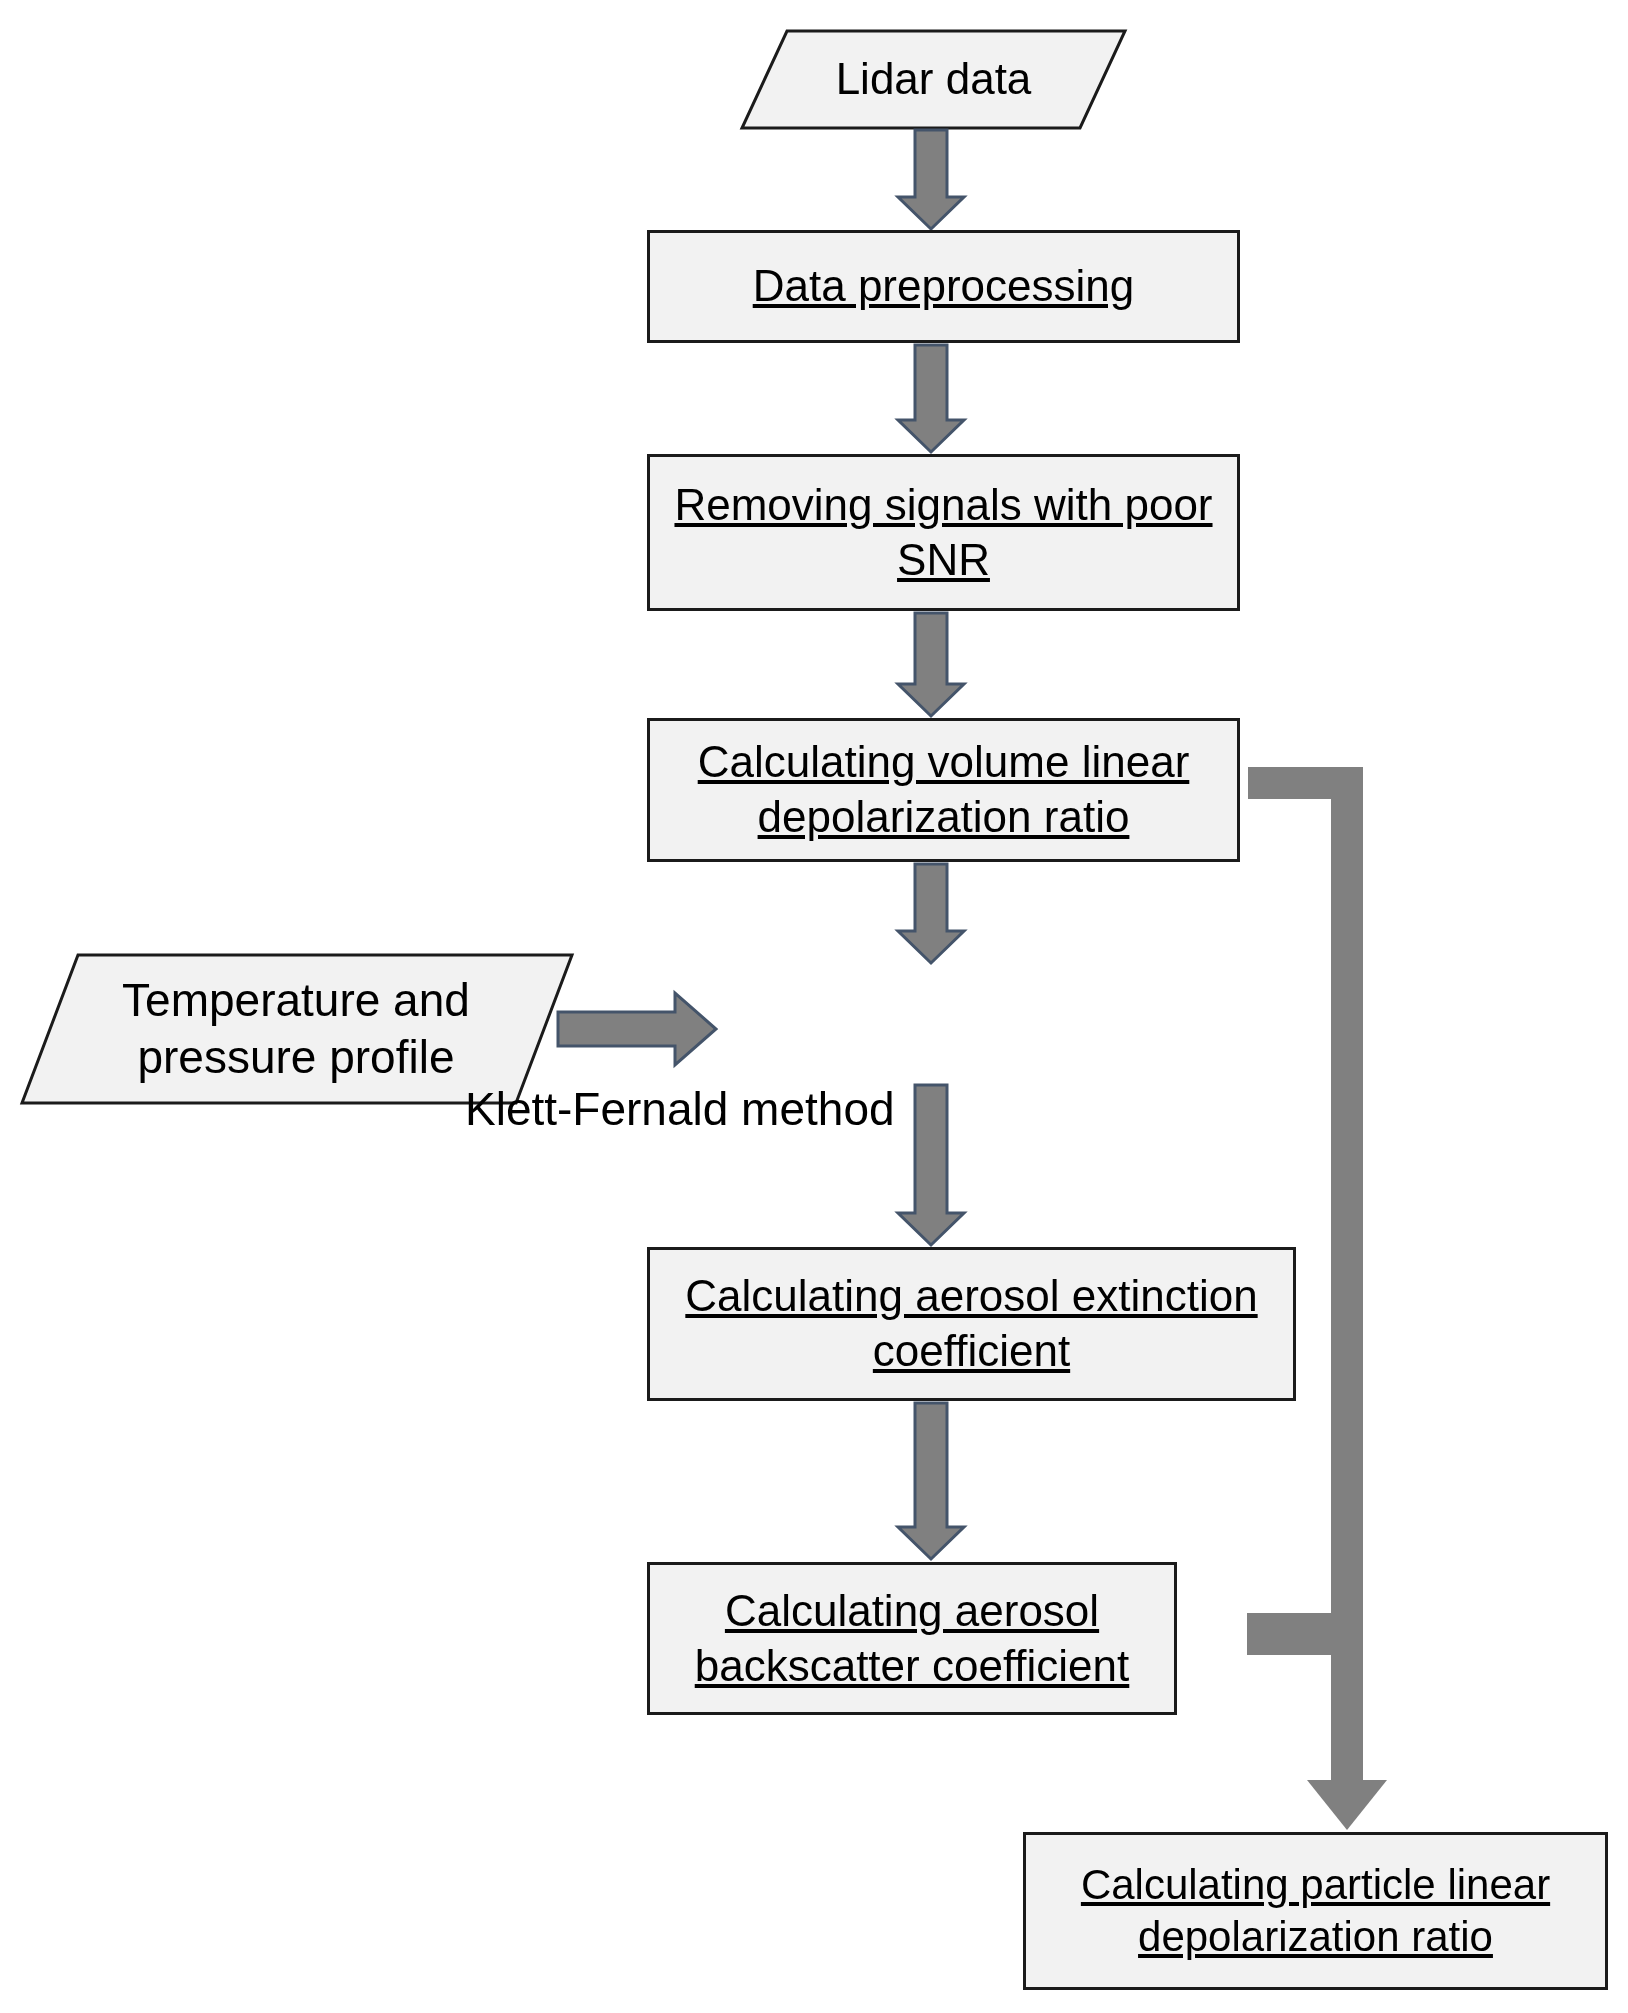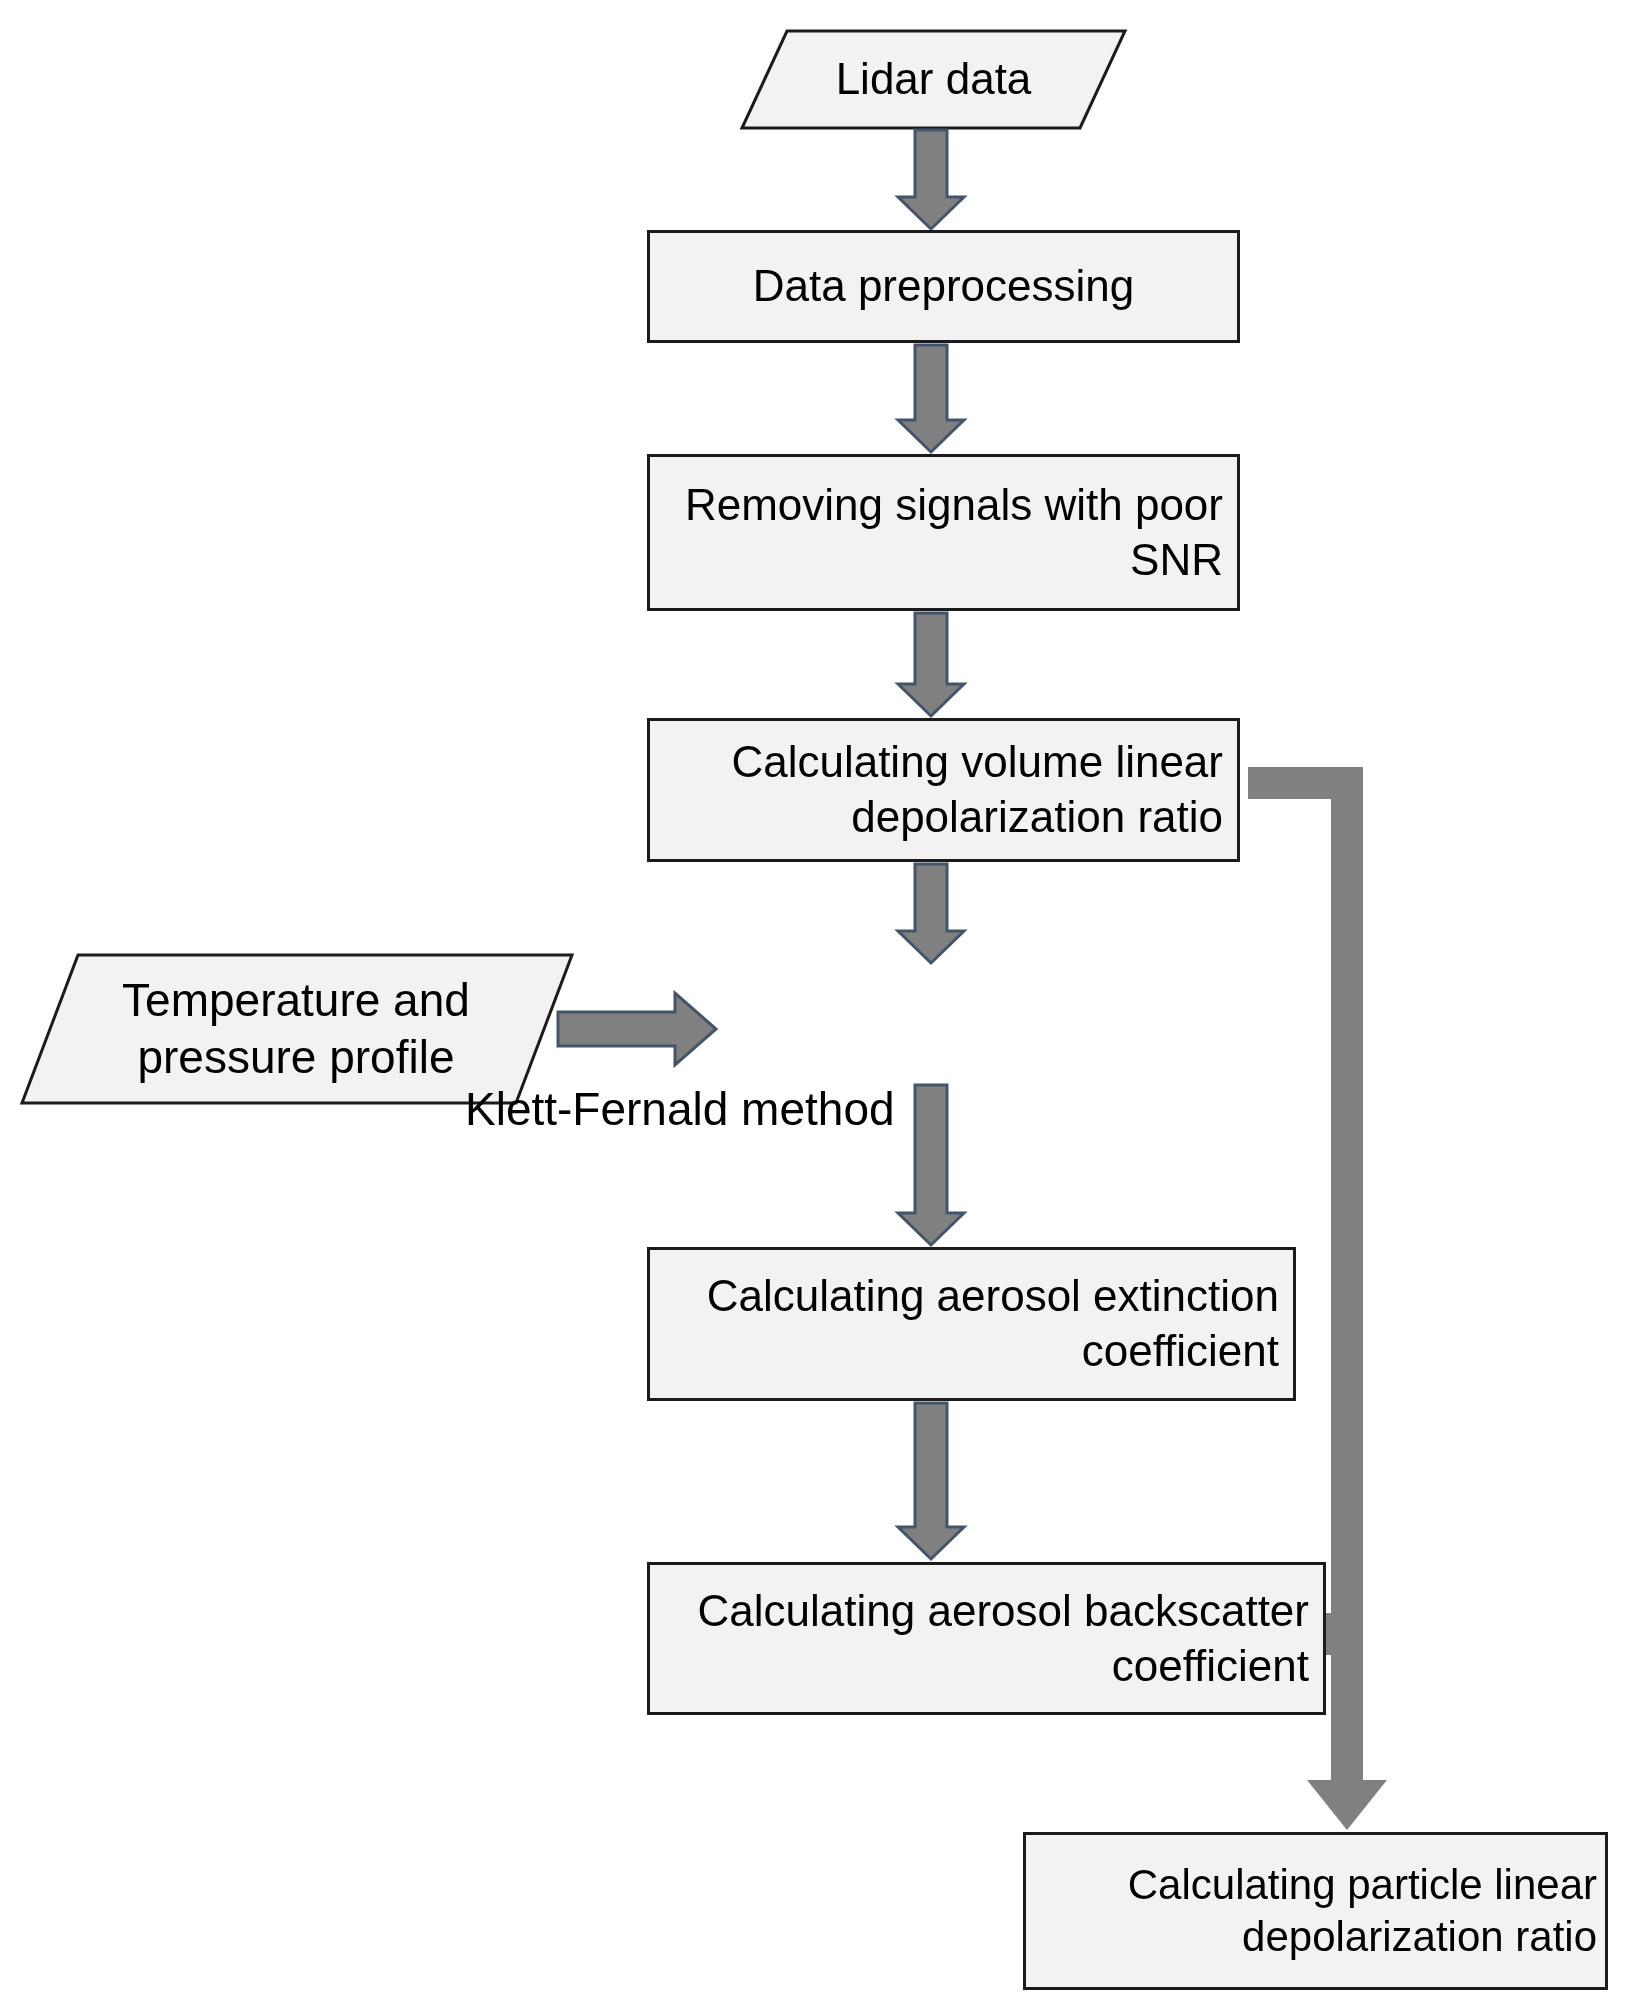--- a/index.html
+++ b/index.html
@@ -19,23 +19,24 @@
     color:var(--text);
     overflow:hidden;
   }
   .layer{position:absolute;left:0;top:0;width:1628px;height:2013px;}
   .node{
     position:absolute;
     box-sizing:border-box;
     background:var(--box-fill);
     border:3px solid var(--box-border);
     display:flex;align-items:center;justify-content:center;
-    text-align:right;
+    text-align:center;
     font-size:44px;line-height:1.24;
     padding:0 14px;
+    text-decoration:underline;
   }
   .freetext{
     position:absolute;
     display:flex;align-items:center;justify-content:center;
     text-align:center;
     font-size:44px;line-height:1.24;
     background:transparent;border:none;
   }
   .label-klett{
     position:absolute;
@@ -92,21 +93,21 @@
   </div>
 
   <div class="label-klett" style="left:465px;top:1081px;height:56px;">
     <span>Klett-Fernald method</span>
   </div>
 
   <div class="node" style="left:647px;top:1247px;width:649px;height:154px;">
     <span>Calculating aerosol extinction coefficient</span>
   </div>
 
-  <div class="node" style="left:647px;top:1562px;width:679px;height:153px;">
+  <div class="node" style="left:647px;top:1562px;width:530px;height:153px;">
     <span>Calculating aerosol backscatter coefficient</span>
   </div>
 
   <div class="node" style="left:1023px;top:1832px;width:585px;height:158px;font-size:42px;padding:16px 8px;">
     <span>Calculating particle linear depolarization ratio</span>
   </div>
 
 </div>
 
 </body></html>

